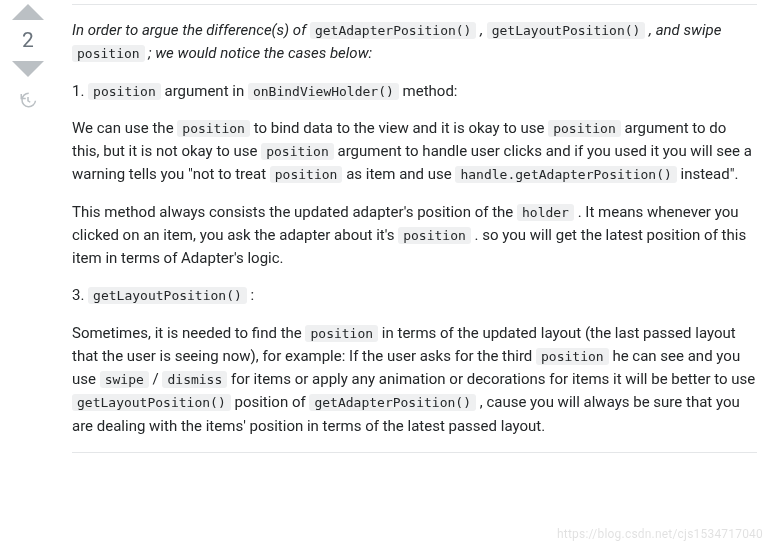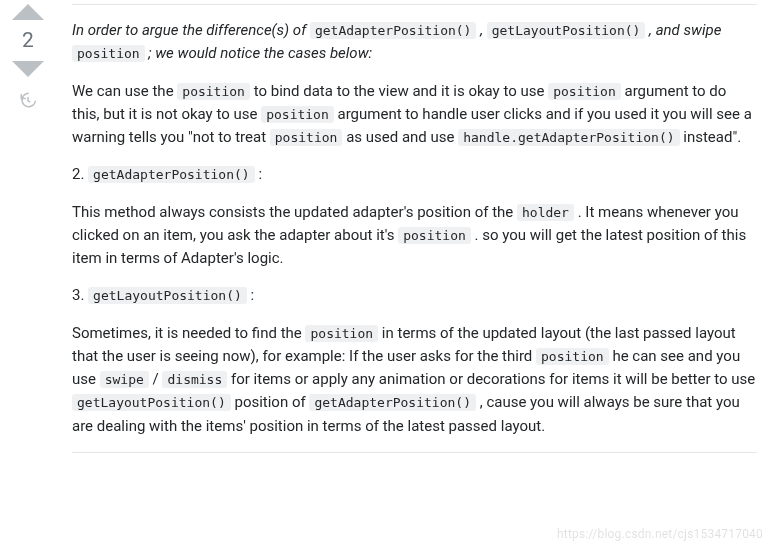--- a/index.html
+++ b/index.html
@@ -104,40 +104,42 @@
     <p class="lead">
       <span>In order to argue the difference(s) of </span>
       <code>getAdapterPosition()</code>
       <span> , </span>
       <code>getLayoutPosition()</code>
       <span> , and swipe </span>
       <code>position</code>
       <span> ; we would notice the cases below:</span>
     </p>
 
+    <p>
+      <span>1. </span>
+      <code>position</code>
+      <span> argument in </span>
+      <code>onBindViewHolder()</code>
+      <span> method:</span>
+    </p>
 
     <p>
       <span>We can use the </span>
       <code>position</code>
       <span> to bind data to the view and it is okay to use </span>
       <code>position</code>
       <span> argument to do this, but it is not okay to use </span>
       <code>position</code>
       <span> argument to handle user clicks and if you used it you will see a warning tells you "not to treat </span>
       <code>position</code>
-      <span> as used and use </span>
+      <span> as item and use </span>
       <code>handle.getAdapterPosition()</code>
       <span> instead".</span>
     </p>
 
-    <p>
-      <span>2. </span>
-      <code>getAdapterPosition()</code>
-      <span> :</span>
-    </p>
 
     <p>
       <span>This method always consists the updated adapter's position of the </span>
       <code>holder</code>
       <span> . It means whenever you clicked on an item, you ask the adapter about it's </span>
       <code>position</code>
       <span> . so you will get the latest position of this item in terms of Adapter's logic.</span>
     </p>
 
     <p>

